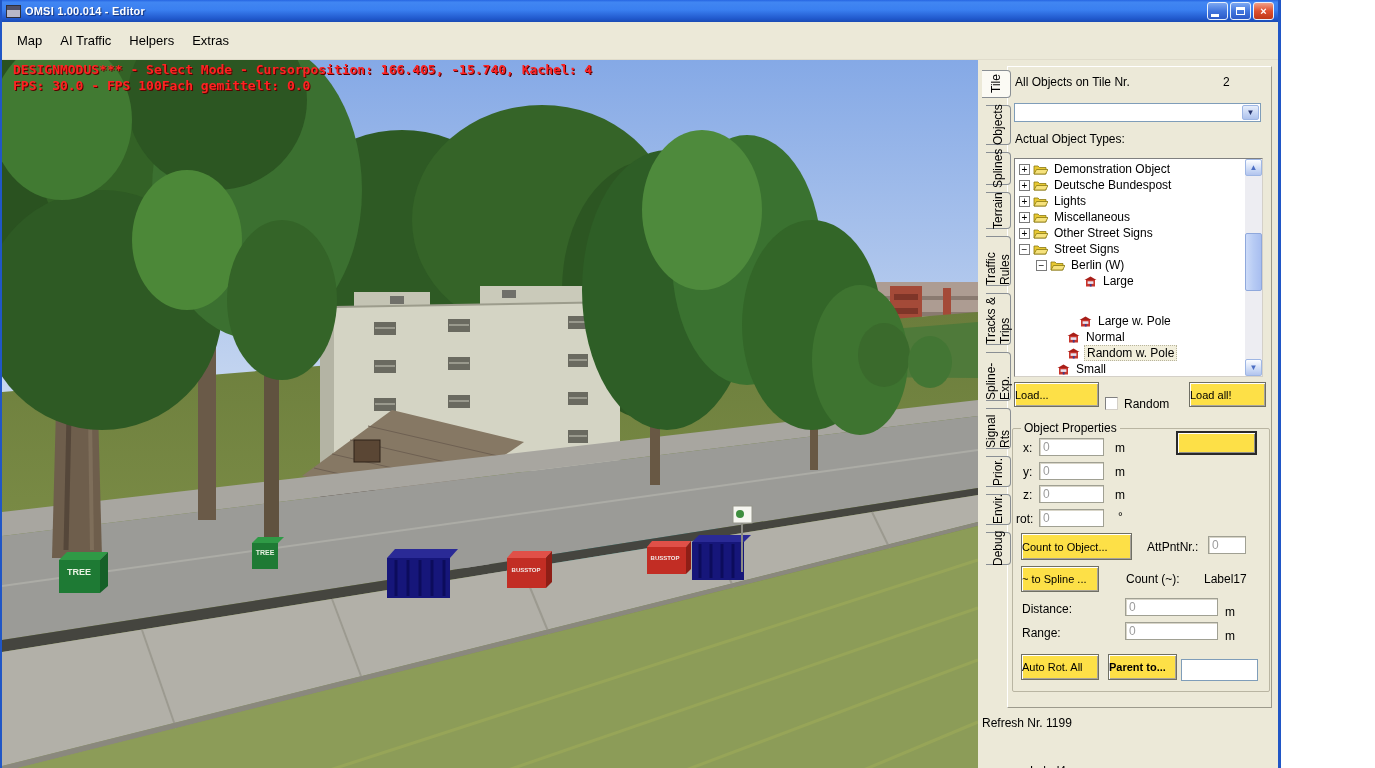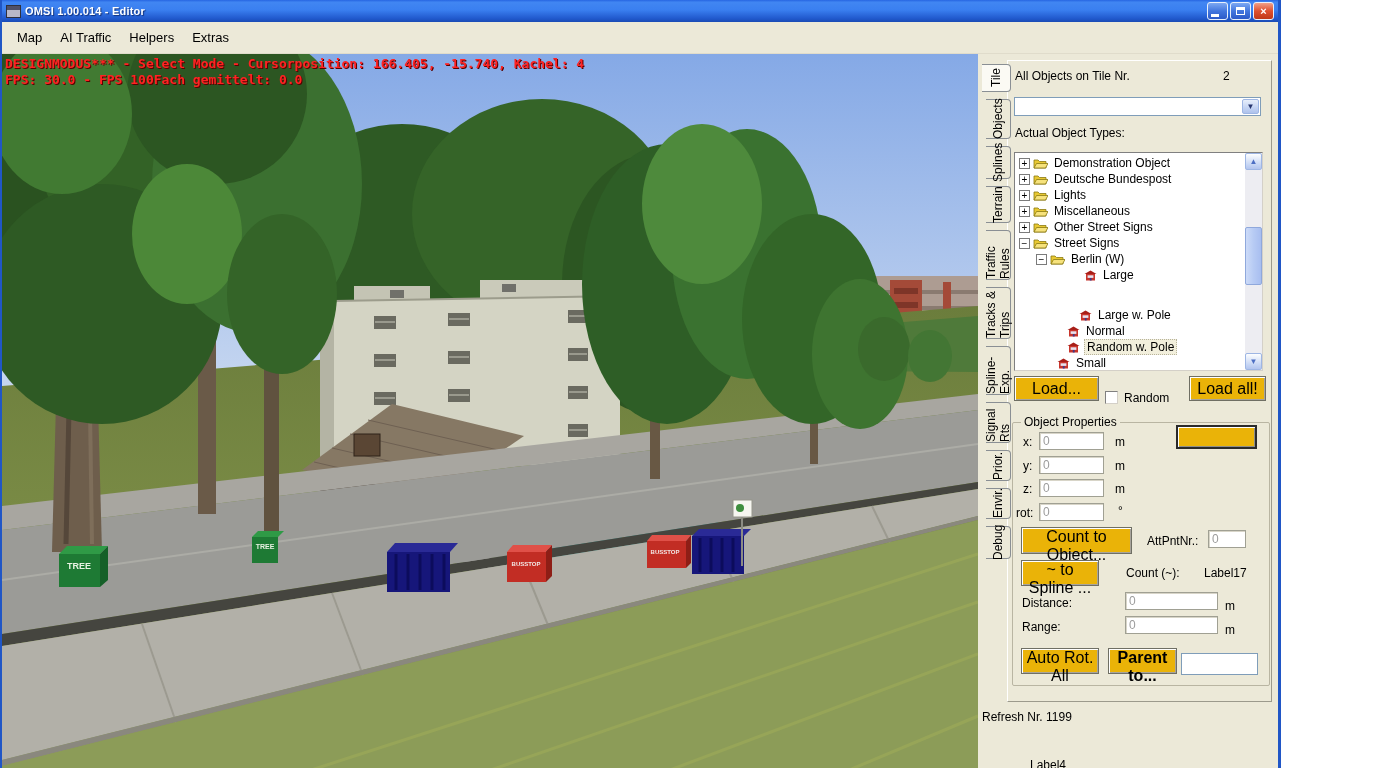--- a/index.html
+++ b/index.html
@@ -19,30 +19,30 @@
   .app-icon::before { content:""; position:absolute; left:0; top:0; right:0; height:4px; background:#505068; }
   .title-text { color:#fff; font-weight:bold; font-size:11px; text-shadow:1px 1px 1px #10307A; letter-spacing:.2px; }
   .tb-buttons { margin-left:auto; display:flex; gap:2px; }
   .tb-btn { width:21px; height:18px; border-radius:3px; border:1px solid #E8F0FC;
     background:linear-gradient(180deg,#7DA8F2 0%,#4377DE 50%,#2C5AC8 100%);
     color:#fff; font-size:11px; line-height:16px; text-align:center; font-weight:bold; }
   .tb-btn.close { background:linear-gradient(180deg,#F0A088 0%,#DE5030 50%,#C03818 100%); }
   .tb-btn.min span { display:block; width:8px; height:3px; background:#fff; margin:11px 0 0 3px; }
   .tb-btn.restore span { display:block; width:9px; height:8px; border:1px solid #fff; border-top:3px solid #fff; margin:4px auto 0; }
 
-  .menubar { height:32px; background:#ECE9D8; display:flex; align-items:center; padding-left:6px;
+  .menubar { height:38px; background:#ECE9D8; display:flex; align-items:center; padding-left:6px;
              border-bottom:1px solid #E0DCCB; }
   .menu-item { font-size:13px; color:#000; padding:2px 9px; }
 
   .main { position:relative; width:1276px; height:719px; overflow:hidden; }
 
   
   .viewport { position:absolute; left:0; top:0; width:976px; height:719px; overflow:hidden; }
   .viewport svg { display:block; }
-  .debug-overlay { position:absolute; left:3px; top:2px; color:#FF2222;
+  .debug-overlay { position:absolute; left:11px; top:2px; color:#FF2222;
     font-family:"DejaVu Sans Mono", monospace; font-weight:bold; font-size:13px; line-height:16px;
     text-shadow:1px 1px 0 #5A0000; white-space:pre; }
 
   
   .side-panel { position:absolute; left:976px; top:0; width:300px; height:719px; background:#ECE9D8; }
 
   .tabstrip { position:absolute; left:4px; top:10px; width:30px; }
   .vtab { width:25px; margin-left:4px; margin-bottom:7px; background:#ECE9D8;
     border:1px solid #8A8F94; border-right:none; border-radius:4px 0 0 4px;
     display:flex; align-items:center; justify-content:center;
@@ -78,23 +78,23 @@
   .vscroll { position:absolute; right:0; top:0; width:17px; height:100%; background:#EDEDF2; }
   .vs-btn { position:absolute; left:0; width:17px; height:17px;
     background:linear-gradient(180deg,#FDFEFF 0%,#C7D6F4 70%,#B2C4EE 100%);
     border:1px solid #9EB6E4; border-radius:2px; color:#4D6FC3;
     font-size:8px; line-height:15px; text-align:center; }
   .vs-btn.up { top:0; } .vs-btn.down { bottom:0; top:auto; }
   .vs-thumb { position:absolute; left:0; top:74px; width:17px; height:58px;
     background:linear-gradient(90deg,#CDDBF8 0%,#B7CBF4 50%,#A8BEF0 100%);
     border:1px solid #8FA8DC; border-radius:2px; }
 
-  .xp-btn { position:absolute; background:#eab308; border:1px solid #6F6F64;
+  .xp-btn { position:absolute; background:#fde047; border:1px solid #6F6F64;
     box-shadow:inset 1px 1px 0 #FFFFFF, inset -1px -1px 0 #A8A49B;
-    font-size:16px; color:#000; text-align:center; font-family:"Liberation Sans",sans-serif; }
+    font-size:11px; color:#000; text-align:left; font-family:"Liberation Sans",sans-serif; }
   .xp-btn.default-blank { border:2px solid #2A2A2A; box-shadow:inset 1px 1px 0 #FFF, inset -1px -1px 0 #909088; }
   .xp-btn.bold { font-weight:bold; }
 
   .checkbox { position:absolute; width:13px; height:13px; background:#fff;
     border-top:1px solid #808080; border-left:1px solid #808080;
     border-bottom:1px solid #D4D0C8; border-right:1px solid #D4D0C8; }
 
   .groupbox { position:absolute; left:34px; top:368px; width:258px; height:264px;
     border:1px solid #B9B5A2; border-radius:2px; }
   .groupbox-title { position:absolute; left:8px; top:-8px; background:#ECE9D8; padding:0 3px; font-size:12px; }

